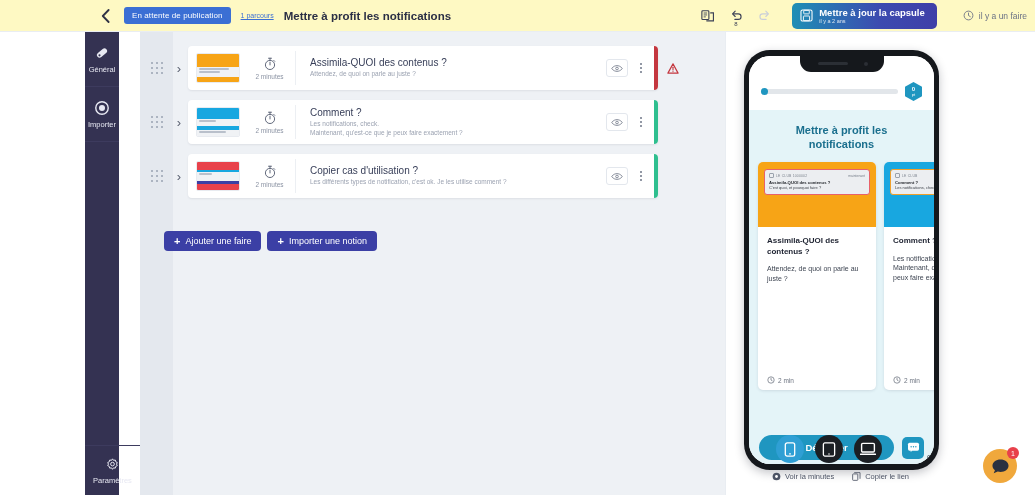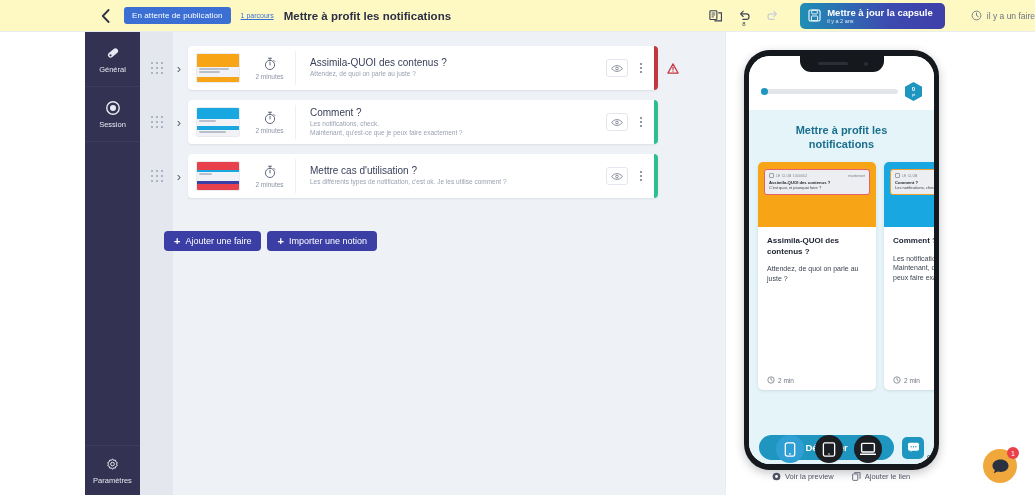--- a/index.html
+++ b/index.html
@@ -28,21 +28,21 @@
     padding:4px 8px; letter-spacing:.1px; white-space:nowrap; margin-left:4px;
   }
   .crumb{
     color:#3b6fd4; font-size:7px; margin-left:10px; text-decoration:underline;
     white-space:nowrap; cursor:pointer;
   }
   .doc-title{
     margin-left:10px; font-size:11.5px; font-weight:bold; color:#2b2f45; white-space:nowrap;
   }
   .top-right{
-    margin-left:auto; display:flex; align-items:center; height:32px; gap:0;
+    margin-left:auto; display:flex; align-items:center; height:32px; padding-right:8px; gap:0;
   }
   .tool-ic{
     width:28px; height:32px; display:flex; align-items:center; justify-content:center;
     color:#3d4257; cursor:pointer; position:relative;
   }
   .tool-ic.dim{ color:#c9ced9; cursor:default; }
   .undo-badge{
     position:absolute; bottom:5px; left:12px; font-size:6px; color:#3d4257;
   }
   .btn-update{
@@ -52,21 +52,21 @@
     cursor:pointer; min-width:112px;
   }
   .btn-update .lbl{ font-size:9.5px; font-weight:bold; line-height:11px; }
   .btn-update .sub{ font-size:5.5px; opacity:.85; line-height:7px; }
   .last-edit{
     display:flex; align-items:center; gap:5px; margin-left:26px; color:#6b7285; font-size:8.5px;
   }
 
   
   .sidebar{
-    position:absolute; left:85px; top:32px; width:55px; height:463px;
+    position:absolute; left:85px; top:32px; width:34px; height:463px;
     background:#343252; z-index:20;
   }
   .side-item{
     height:55px; display:flex; flex-direction:column; align-items:center; justify-content:center;
     gap:4px; color:#e7e8f2; cursor:pointer; border-bottom:1px solid #3d3b5e;
   }
   .side-item .lbl{ font-size:7.5px; }
   .side-bottom{
     position:absolute; bottom:0; left:0; width:55px;
     height:50px; display:flex; flex-direction:column; align-items:center; justify-content:center;
@@ -319,21 +319,21 @@
         <rect x="2.5" y="6" width="13" height="6" rx="3" fill="#e7e8f2" transform="rotate(-40 9 9)"></rect>
         <circle cx="6.2" cy="11.6" r="1.2" fill="#343252"></circle>
       </svg>
       <span class="lbl">Général</span>
     </div>
     <div class="side-item">
       <svg width="16" height="16" viewBox="0 0 18 18">
         <circle cx="9" cy="9" r="7" fill="none" stroke="#e7e8f2" stroke-width="1.6"></circle>
         <circle cx="9" cy="9" r="3.4" fill="#e7e8f2"></circle>
       </svg>
-      <span class="lbl">Session</span>
+      <span class="lbl">Importer</span>
     </div>
     <div class="side-bottom">
       <svg width="15" height="15" viewBox="0 0 18 18">
         <path d="M9 2.2 10.2 4l2.1-.4.6 2.1 1.9 1-1 1.8 1 1.8-1.9 1-.6 2.1-2.1-.4L9 14.8 7.8 13l-2.1.4-.6-2.1-1.9-1 1-1.8-1-1.8 1.9-1 .6-2.1 2.1.4z" fill="none" stroke="#e7e8f2" stroke-width="1.2" stroke-linejoin="round"></path>
         <circle cx="9" cy="8.5" r="2.2" fill="none" stroke="#e7e8f2" stroke-width="1.2"></circle>
       </svg>
       <span class="lbl">Paramètres</span>
     </div>
   </div>
 
@@ -470,21 +470,21 @@
           <div class="th-bot" style="background:#E8414B;height:8px"></div>
         </div>
         <div class="timer-cell">
           <svg width="14" height="14" viewBox="0 0 18 18">
             <circle cx="9" cy="10.2" r="5.9" fill="none" stroke="#5c6377" stroke-width="1.25"></circle>
             <path d="M9 6.6v3.6M7.1 1.6h3.8M9 1.6v2.6M13.9 4.4l1.2 1.2" fill="none" stroke="#5c6377" stroke-width="1.25" stroke-linecap="round"></path>
           </svg>
           <span class="t">2 minutes</span>
         </div>
         <div class="card-text">
-          <div class="card-title">Mettre cas d'utilisation ?</div>
+          <div class="card-title">Copier cas d'utilisation ?</div>
           <div class="card-desc">Les différents types de notification, c'est ok. Je les utilise comment ?</div>
         </div>
         <div class="eye-btn">
           <svg width="12" height="9" viewBox="0 0 18 12">
             <path d="M1 6s3-4.4 8-4.4S17 6 17 6s-3 4.4-8 4.4S1 6 1 6z" fill="none" stroke="#6e7687" stroke-width="1.2"></path>
             <circle cx="9" cy="6" r="2" fill="none" stroke="#6e7687" stroke-width="1.2"></circle>
           </svg>
         </div>
         <div class="kebab">
             <i></i>
@@ -619,28 +619,28 @@
         </svg>
       </div>
     </div>
 
     <div class="dev-links">
       <span>
         <svg width="9" height="9" viewBox="0 0 14 14">
           <circle cx="7" cy="7" r="6" fill="#4c5364"></circle>
           <circle cx="7" cy="7" r="2.2" fill="#fff"></circle>
         </svg>
-        <span>Voir la preview</span>
+        <span>Voir la minutes</span>
       </span>
       <span>
         <svg width="9" height="9" viewBox="0 0 14 14">
           <rect x="1" y="3" width="8" height="10" rx="1" fill="none" stroke="#4c5364" stroke-width="1.3"></rect>
           <path d="M4 1h8.5v9" fill="none" stroke="#4c5364" stroke-width="1.3" stroke-linecap="round"></path>
         </svg>
-        <span>Ajouter le lien</span>
+        <span>Copier le lien</span>
       </span>
     </div>
 
     <div class="chat-fab">
       <svg width="19" height="17" viewBox="0 0 20 18">
         <path d="M10 1.5c4.7 0 8.5 2.9 8.5 6.6S14.7 14.7 10 14.7c-1 0-2-.1-2.9-.4l-4.3 1.8 1.3-3.2C2.5 11.7 1.5 10 1.5 8.1 1.5 4.4 5.3 1.5 10 1.5z" fill="#2a3140"></path>
       </svg>
       <span class="fab-badge">1</span>
     </div>
   </div>

